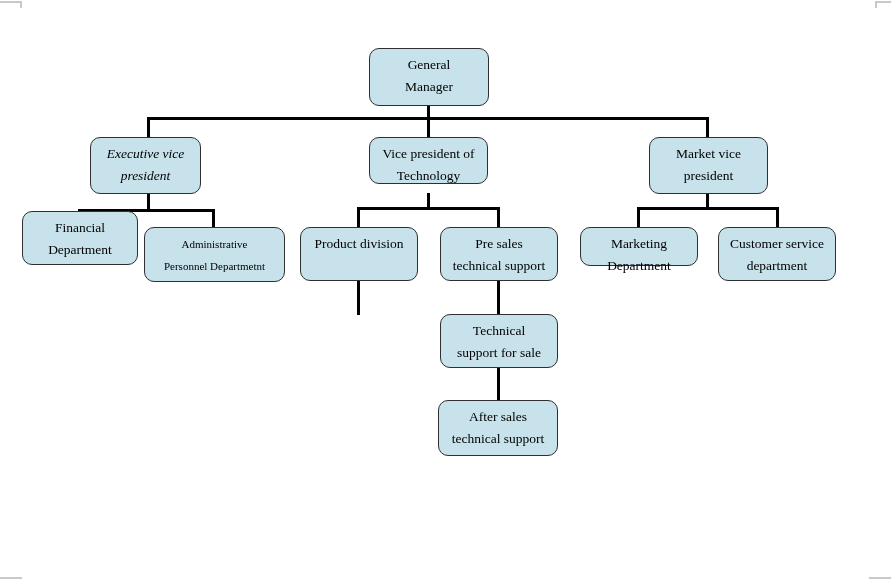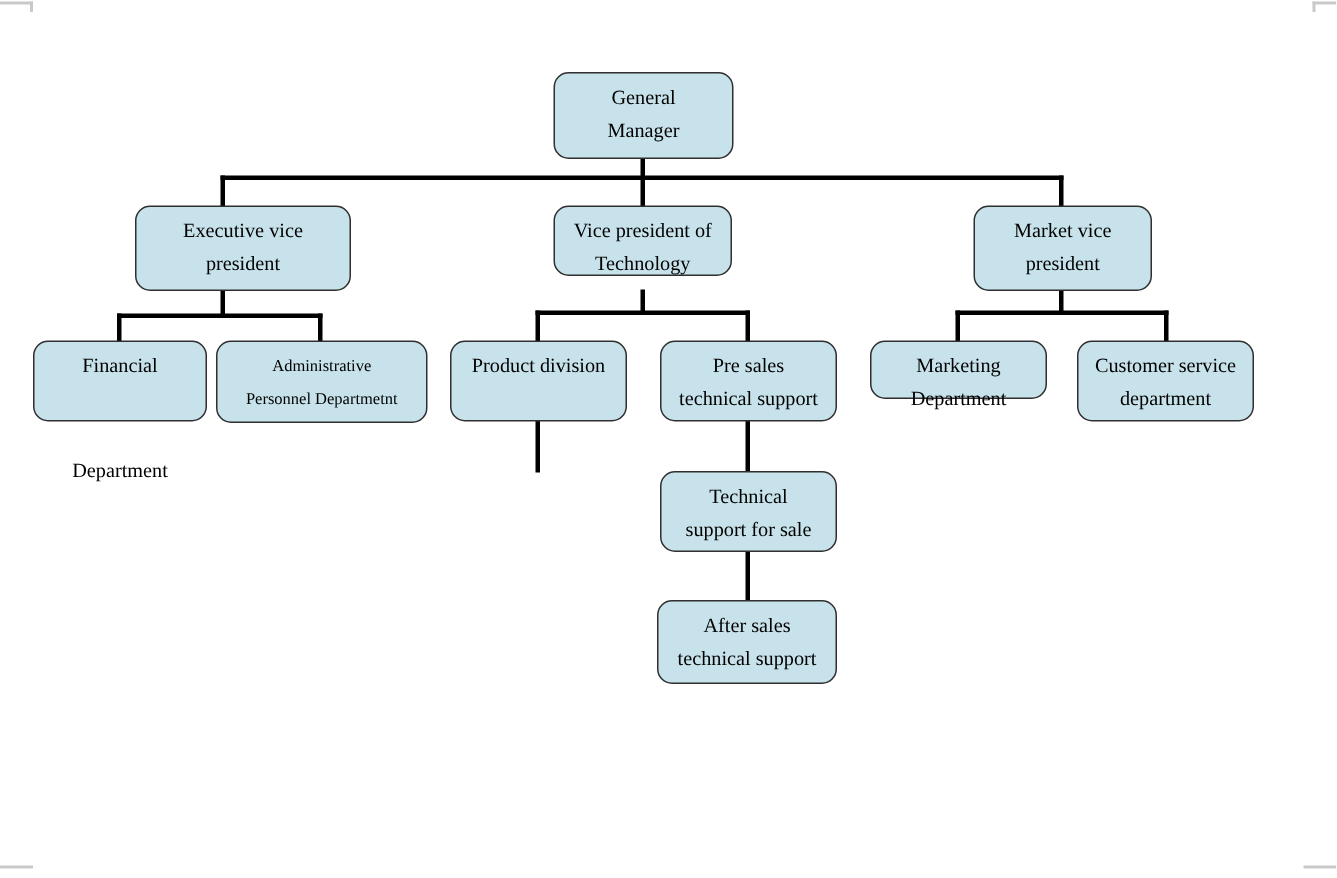--- a/index.html
+++ b/index.html
@@ -36,24 +36,24 @@
     position: absolute;
     background: var(--connector, #000000);
   }
   .crop {
     position: absolute;
     background: var(--crop-mark, #c9c9c9);
   }
 
   
   #n-gm   { left: 369px; top: 48px;  width: 120px; height: 58px; }
-  #n-evp  { left: 90px;  top: 137px; width: 144px; height: 57px; }
+  #n-evp  { left: 90px;  top: 137px; width: 111px; height: 57px; font-style: italic; }
   #n-vpt  { left: 369px; top: 137px; width: 119px; height: 47px; }
   #n-mvp  { left: 649px; top: 137px; width: 119px; height: 57px; }
-  #n-fin  { left: 22px;  top: 227px; width: 116px; height: 54px; gap: 48px; }
+  #n-fin  { left: 22px;  top: 211px; width: 116px; height: 54px; }
   #n-apd  { left: 144px; top: 227px; width: 141px; height: 55px; font-size: 11px; }
   #n-pd   { left: 300px; top: 227px; width: 118px; height: 54px; }
   #n-pss  { left: 440px; top: 227px; width: 118px; height: 54px; }
   #n-mkt  { left: 580px; top: 227px; width: 118px; height: 39px; }
   #n-csd  { left: 718px; top: 227px; width: 118px; height: 54px; }
   #n-erp  { left: 300px; top: 314px; width: 118px; height: 54px; }
   #n-tsfs { left: 440px; top: 314px; width: 118px; height: 54px; }
   #n-ast  { left: 438px; top: 400px; width: 120px; height: 56px; }
 
   

